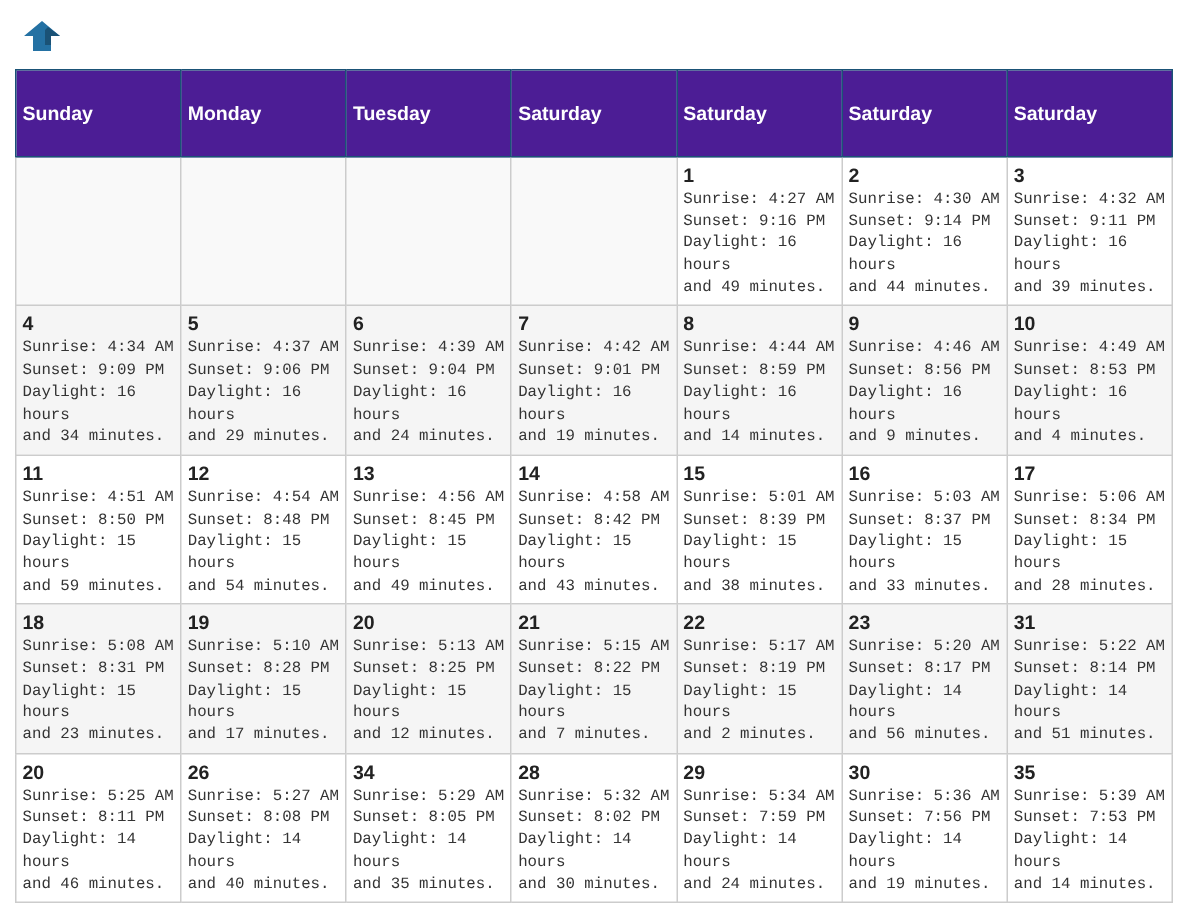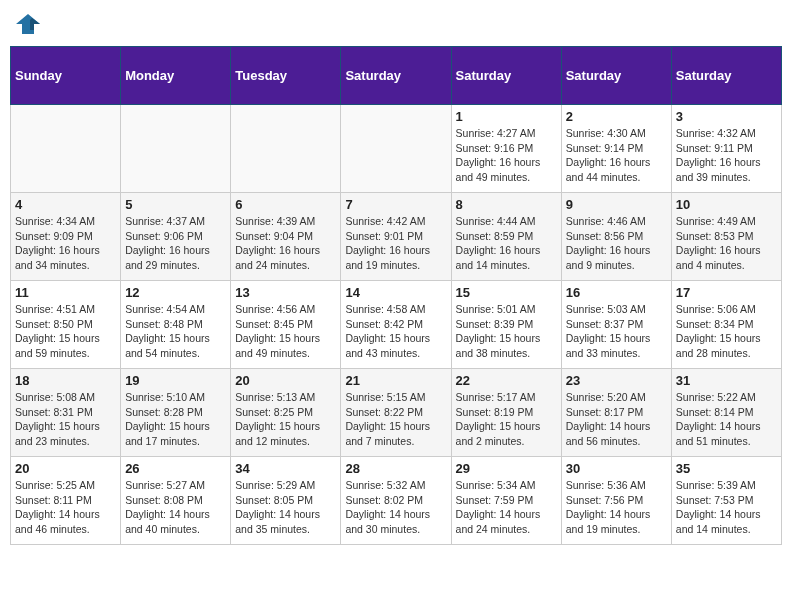--- a/index.html
+++ b/index.html
@@ -73,20 +73,21 @@
       font-weight: bold;
       font-size: 13px;
       color: #222;
       display: block;
       margin-bottom: 2px;
     }
     .day-detail {
       color: #333;
       font-size: 10.5px;
       line-height: 1.4;
+      font-family: Liberation Mono, monospace;
     }
     .empty-cell {
       background: #f9f9f9;
     }
   </style>
 </head>
 <body>
 
 <div class="header">
   <div class="logo">

